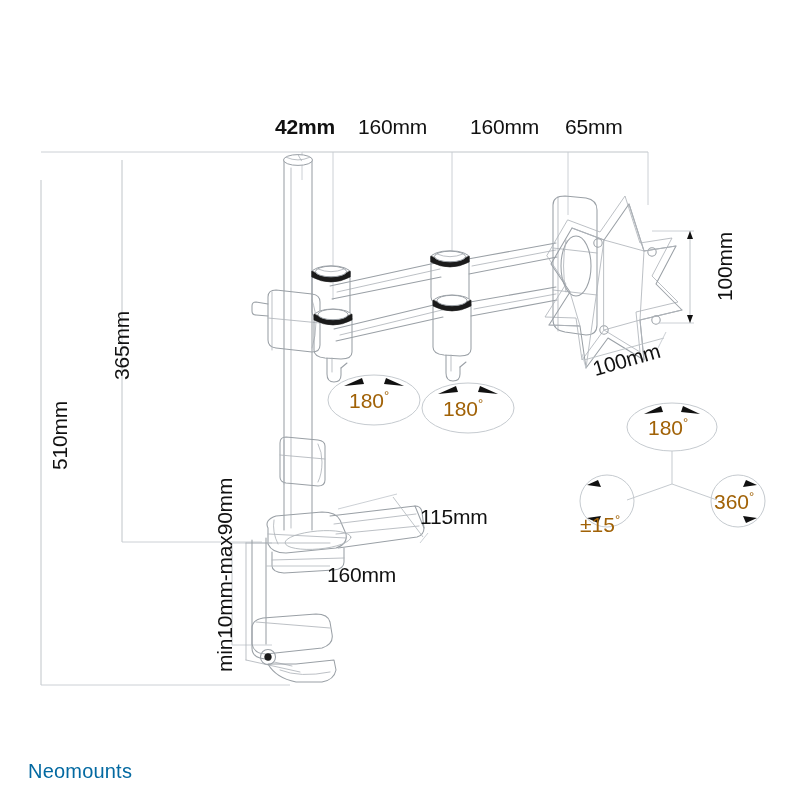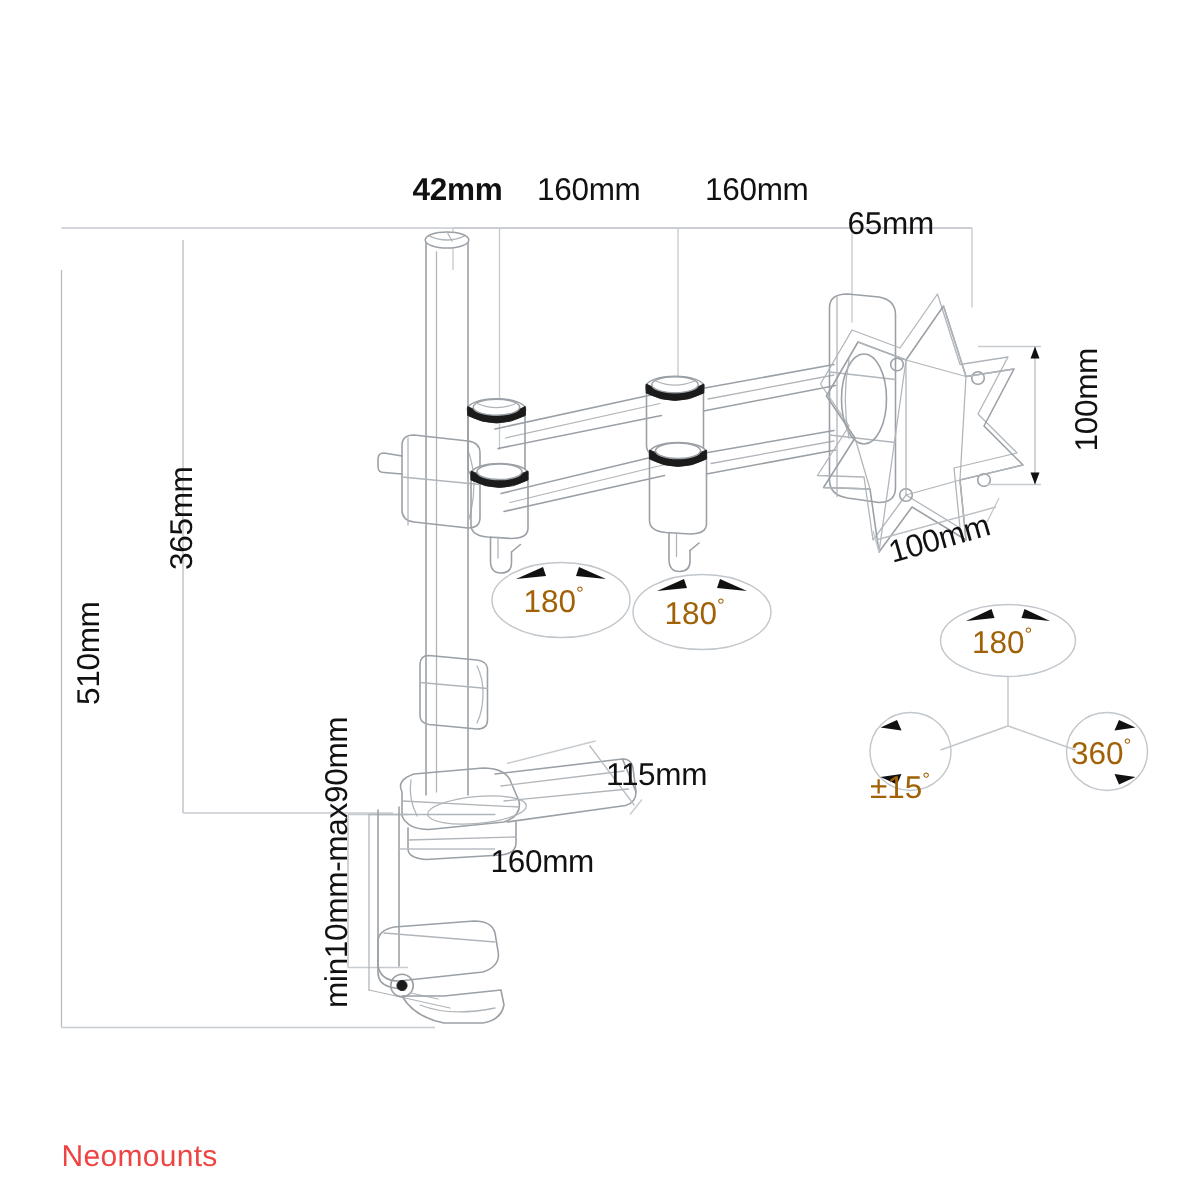--- a/index.html
+++ b/index.html
@@ -24,24 +24,24 @@
     position:absolute;
     font-family:"Liberation Sans",sans-serif;
     font-size:21px;
     color:#a16207;
     white-space:nowrap;
   }
   .angle-label .deg{font-size:13px;vertical-align:8px;}
   .angle-label .pm{font-size:21px;}
   #brand{
     position:absolute;
-    left:41px;top:760px;
+    left:28px;top:760px;
     font-family:"Liberation Sans",sans-serif;
     font-size:20px;
-    color:#ef4444;
+    color:#0369a1;
     letter-spacing:0.2px;
   }
   svg{display:block;}
 </style>
 </head>
 <body>
 
 <svg id="sheet" viewBox="0 0 800 800" width="800" height="800">
   <defs>
     <style>
@@ -270,28 +270,28 @@
   <g>
     <ellipse class="ell" cx="738" cy="501" rx="27" ry="26"></ellipse>
     <path class="arw" d="M757,485 L746,480 L743,487 Z"></path>
     <path class="arw" d="M757,518 L746,523 L743,516 Z"></path>
   </g>
 </svg>
 
 <div class="dimlabel dim-h" style="left:275px;top:115px;font-weight:bold;">42mm</div>
 <div class="dimlabel dim-h" style="left:358px;top:115px;">160mm</div>
 <div class="dimlabel dim-h" style="left:470px;top:115px;">160mm</div>
-<div class="dimlabel dim-h" style="left:565px;top:115px;margin-top:23px;">65mm</div>
+<div class="dimlabel dim-h" style="left:565px;top:115px;">65mm</div>
 
 <div class="dimlabel dim-v" style="left:48px;top:470px;transform:rotate(-90deg);">510mm</div>
 <div class="dimlabel dim-v" style="left:110px;top:380px;transform:rotate(-90deg);">365mm</div>
 
 <div class="dimlabel dim-v" style="left:213px;top:672px;transform:rotate(-90deg);">min10mm-max90mm</div>
 
-<div class="dimlabel dim-h" style="left:404px;top:505px;">115mm</div>
+<div class="dimlabel dim-h" style="left:420px;top:505px;">115mm</div>
 <div class="dimlabel dim-h" style="left:327px;top:563px;">160mm</div>
 
 <div class="dimlabel dim-v" style="left:713px;top:301px;transform:rotate(-90deg);">100mm</div>
 <div class="dimlabel dim-h" style="left:590px;top:358px;transform:rotate(-16deg);transform-origin:0 0;">100mm</div>
 
 <div class="angle-label" style="left:349px;top:388px;">
   <span>180</span><span class="deg">°</span>
 </div>
 <div class="angle-label" style="left:443px;top:396px;">
   <span>180</span><span class="deg">°</span>

